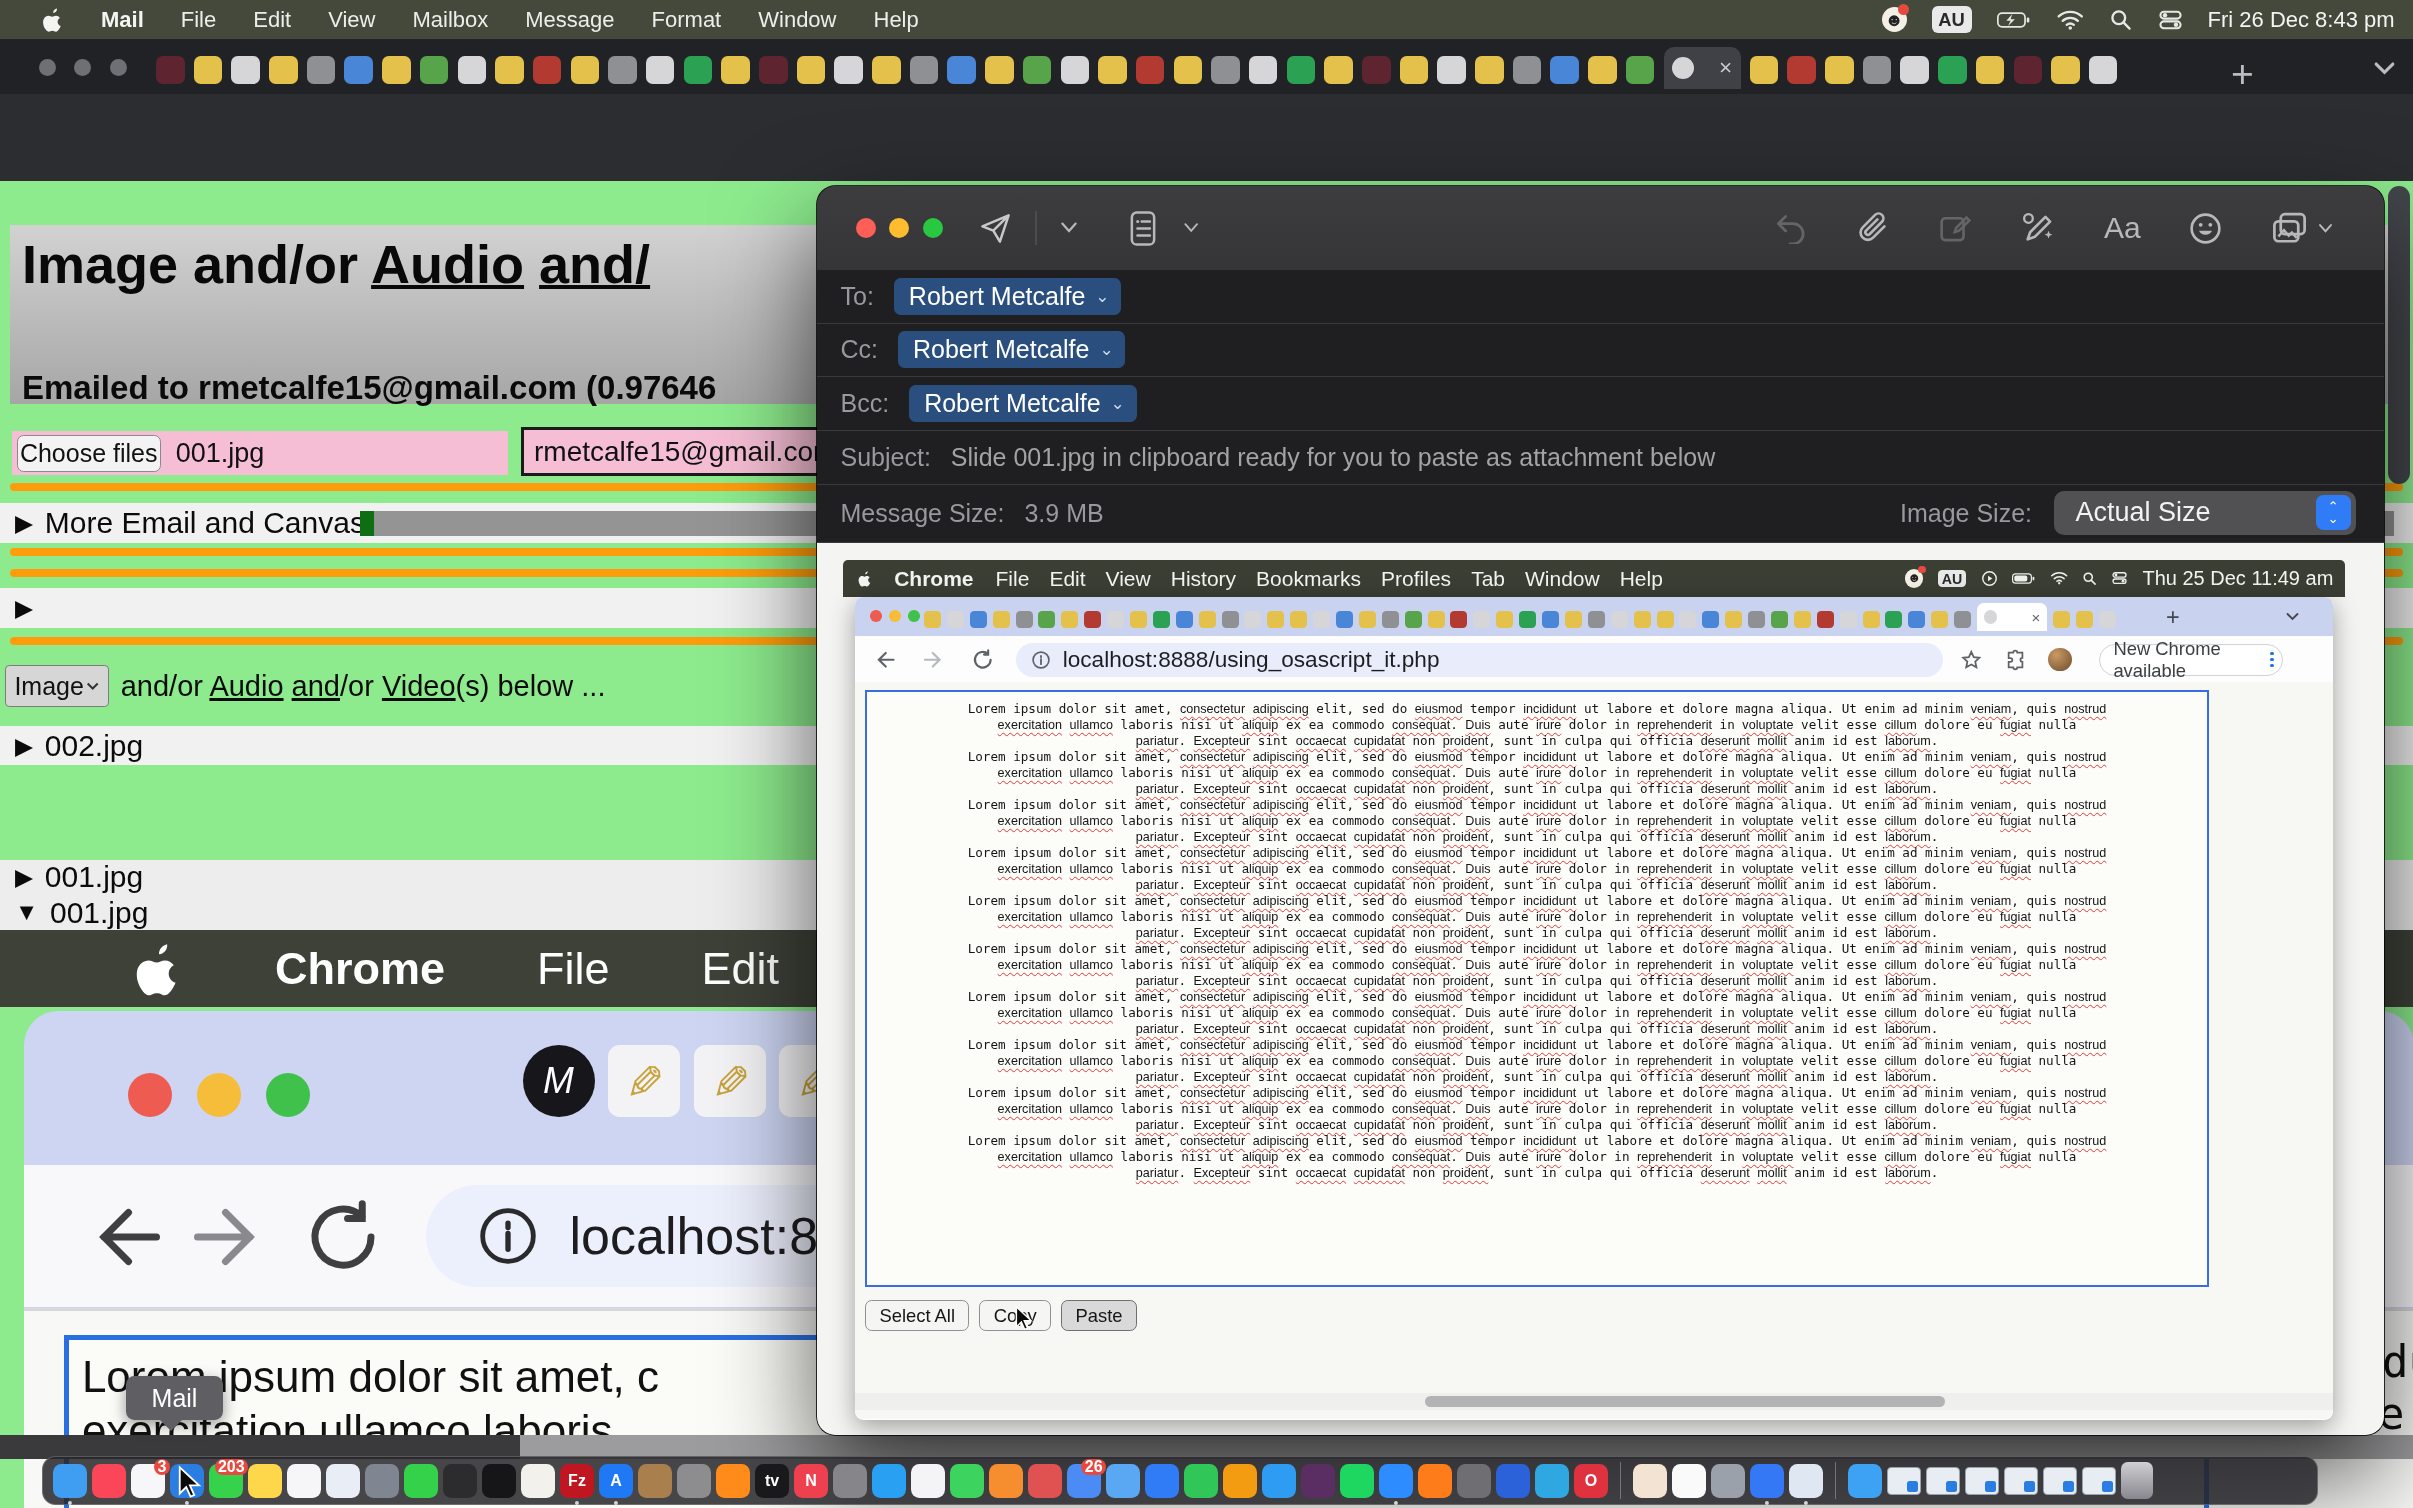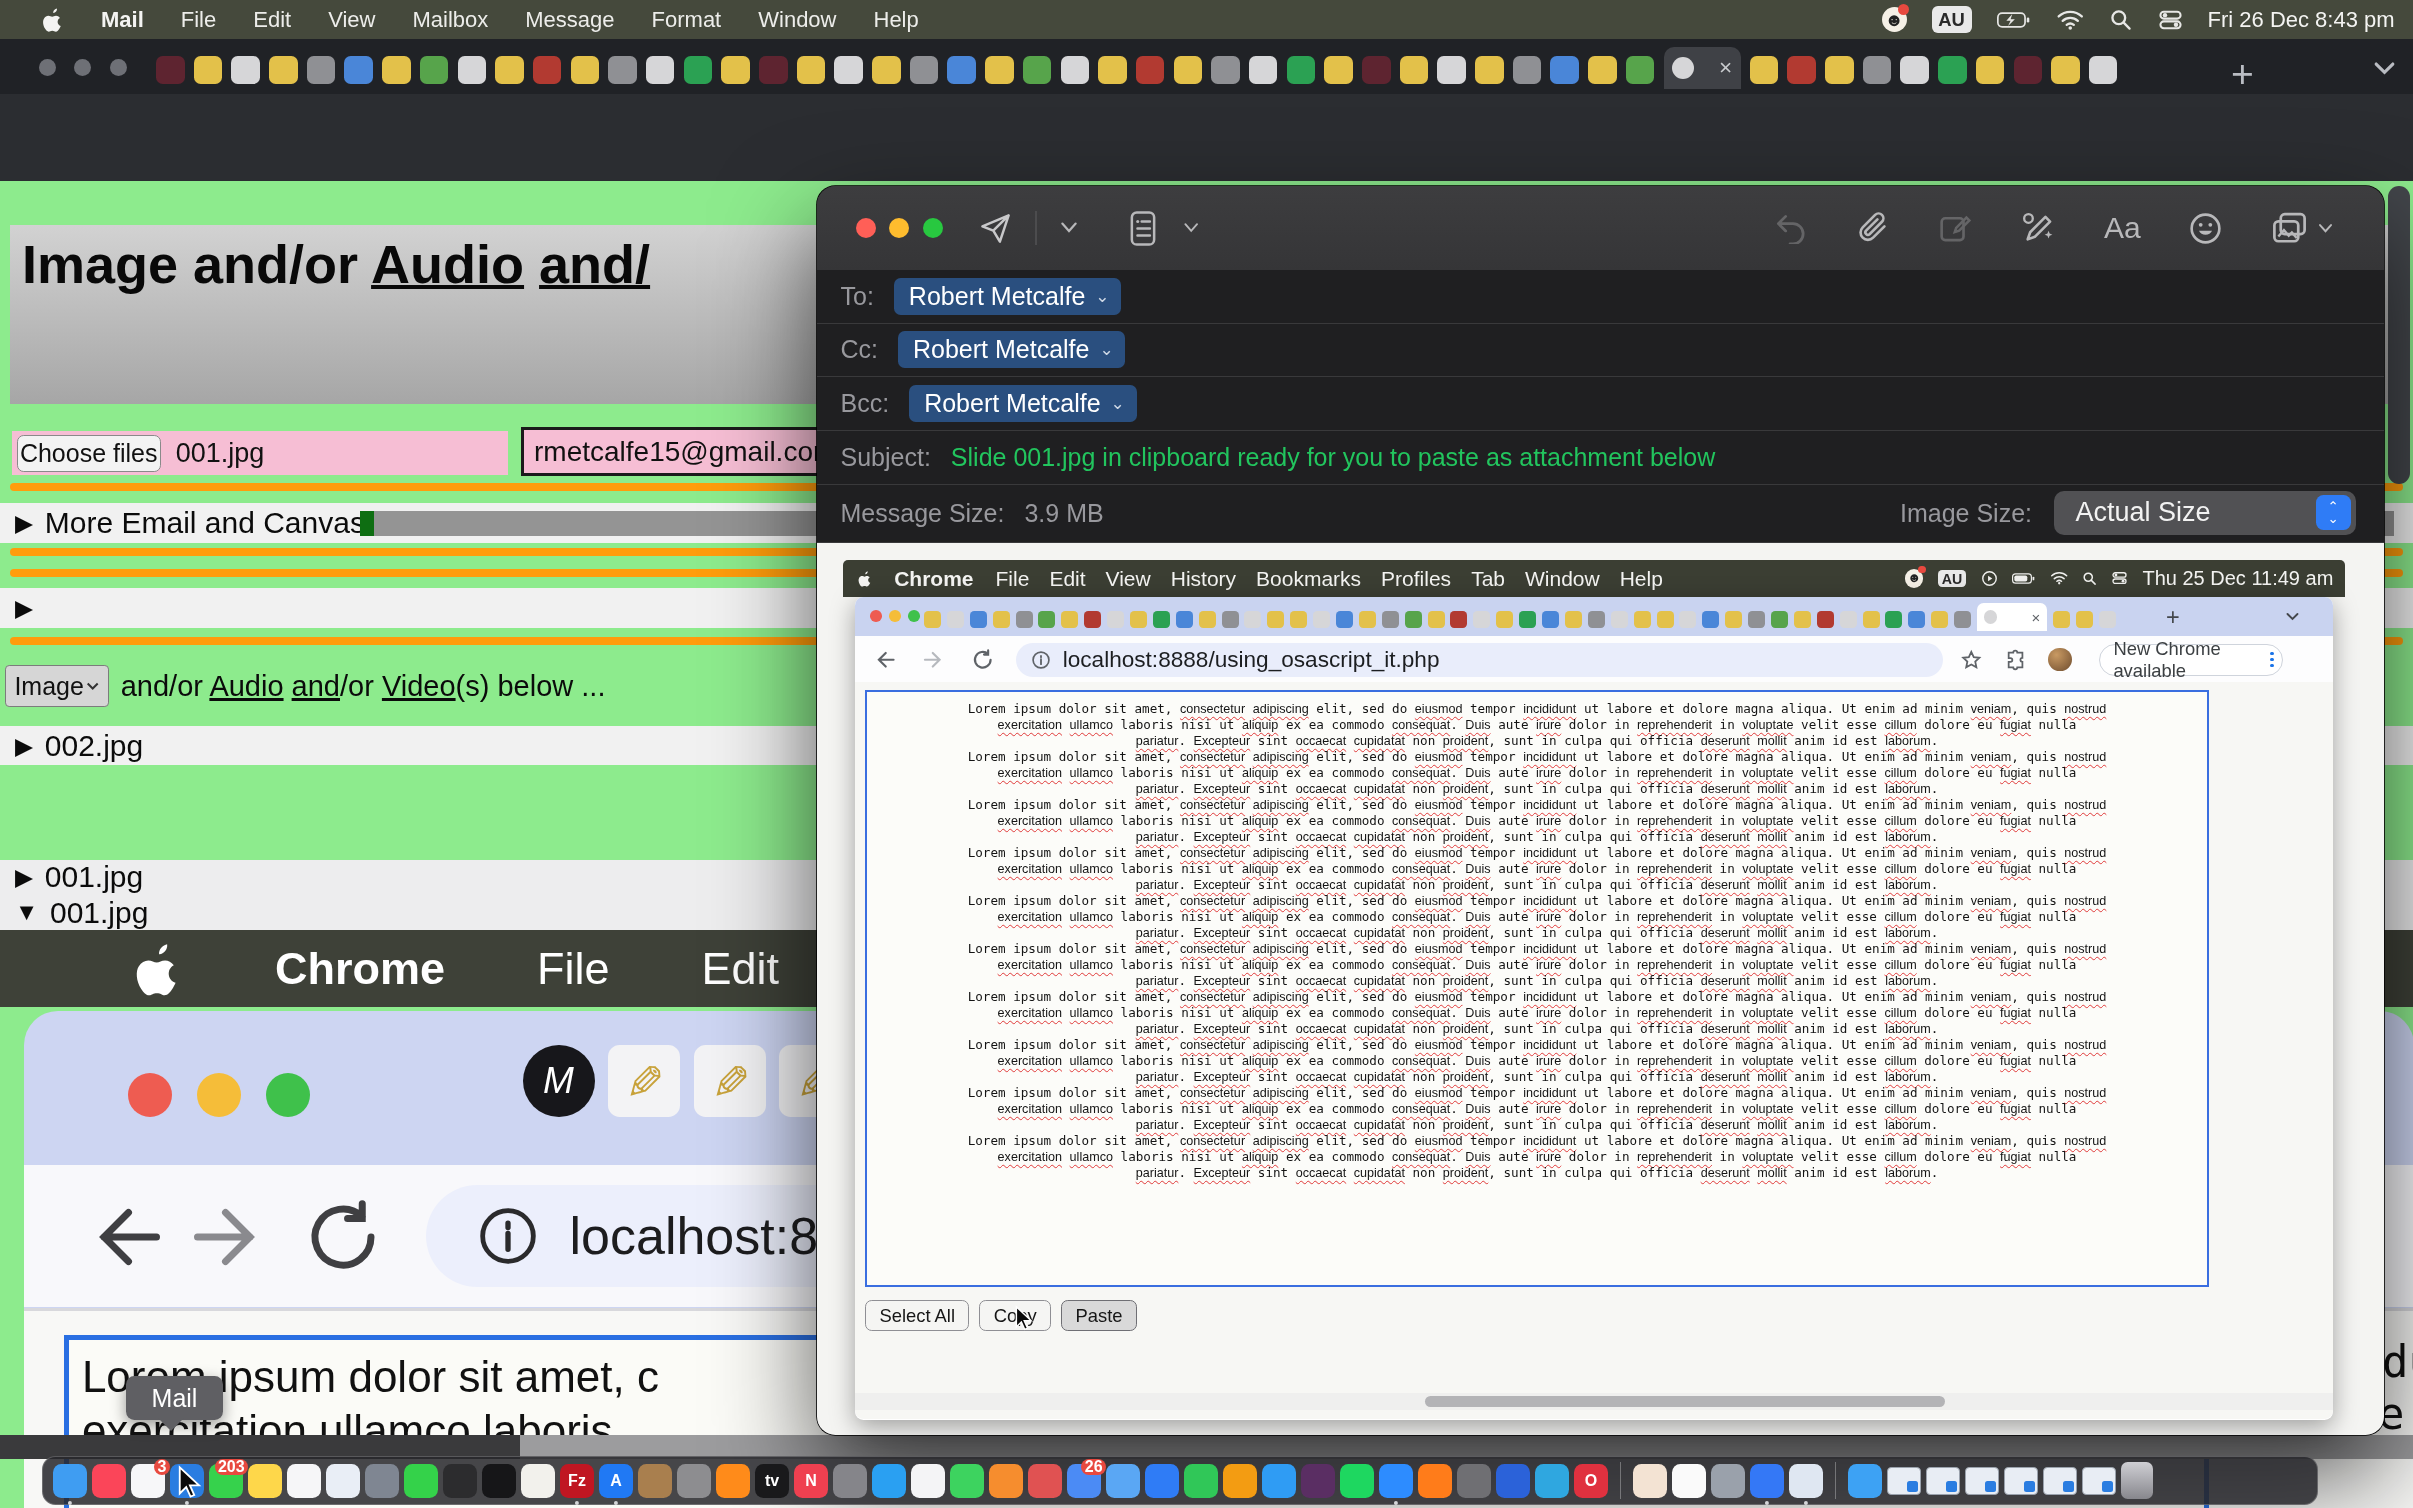--- a/index.html
+++ b/index.html
@@ -89,21 +89,21 @@
   .cdots{position:absolute;left:39px;top:32px;display:flex;gap:13.4px;}
   .cdots i{width:20px;height:20px;border-radius:50%;}
   .cticons{position:absolute;left:161px;top:0;height:84px;gap:22px;}
   .vline{width:1.7px;height:34px;background:#4c4c4e;}
   .crticons{position:absolute;right:50px;top:0;height:84px;gap:47px;}
   .aa{font-size:30px;color:#b8b8ba;}
   .fieldrow{position:absolute;left:0;width:1567px;height:54px;border-bottom:1.7px solid #39393b;display:flex;align-items:center;padding-left:23.5px;gap:20px;}
   .flabel{color:#98989d;font-size:25px;}
   .pill{background:#2a4f7f;color:#fff;font-size:25px;border-radius:6.7px;height:37px;display:flex;align-items:center;gap:10px;padding:0 11.7px 0 15px;}
   .pill .pchev{font-size:17px;color:#cfd9e6;}
-  .fvalue{color:#22c55e;font-size:25px;white-space:nowrap;}
+  .fvalue{color:#a3a3a3;font-size:25px;white-space:nowrap;}
   .sizedrop{position:absolute;right:28.5px;top:6.7px;width:302px;height:44px;background:#515154;border-radius:10px;
     display:flex;align-items:center;justify-content:space-between;padding:0 5px 0 22px;color:#f2f2f2;font-size:27px;}
   .bluechev{width:35px;height:35px;border-radius:7.5px;background:#2f7cf6;display:flex;flex-direction:column;align-items:center;justify-content:center;color:#fff;font-size:13.4px;line-height:11.7px;}
   .cbody{position:absolute;left:0;top:357px;width:1567px;height:892px;background:#f4f4f2;border-radius:0 0 18.4px 18.4px;}
   
   .imenubar{position:absolute;left:26px;top:17px;width:1502px;height:37px;background:#3b3e33;border-radius:5px 5px 0 0;
     display:flex;align-items:center;gap:22px;padding-left:15px;color:#f4f4f2;font-size:21px;}
   .imb-right{position:absolute;right:11.7px;height:100%;gap:14.2px;}
   .iaubadge{background:#e9e9e9;color:#2a2a2a;font-weight:bold;font-size:14.2px;border-radius:4.2px;padding:0.8px 4.2px;}
   .iwin{position:absolute;left:38px;top:54px;width:1478px;height:823px;background:#fff;border-radius:8.4px;box-shadow:0 6.7px 25px rgba(0,0,0,.35);}
@@ -328,20 +328,21 @@
           <i></i>
         </span>
     </div>
   </div>
 
   <div class="page abs">
     <div class="grayblock abs"></div>
     <div class="h1 abs">
       <span>Image and/or </span><a>Audio</a><span> </span><a>and/</a>
     </div>
+    <div class="sub abs" style="top:188px;">Emailed to rmetcalfe15@gmail.com (0.97646</div>
 
     <div class="pinkfile abs">
       <span class="choosebtn">Choose files</span>
       <span class="fname">001.jpg</span>
     </div>
     <div class="emailbox abs">rmetcalfe15@gmail.com</div>
 
     <div class="ohr abs" style="top:302px;"></div>
     <div class="strip abs" style="top:322px;height:40px;">
       <span class="tri">▶</span>

